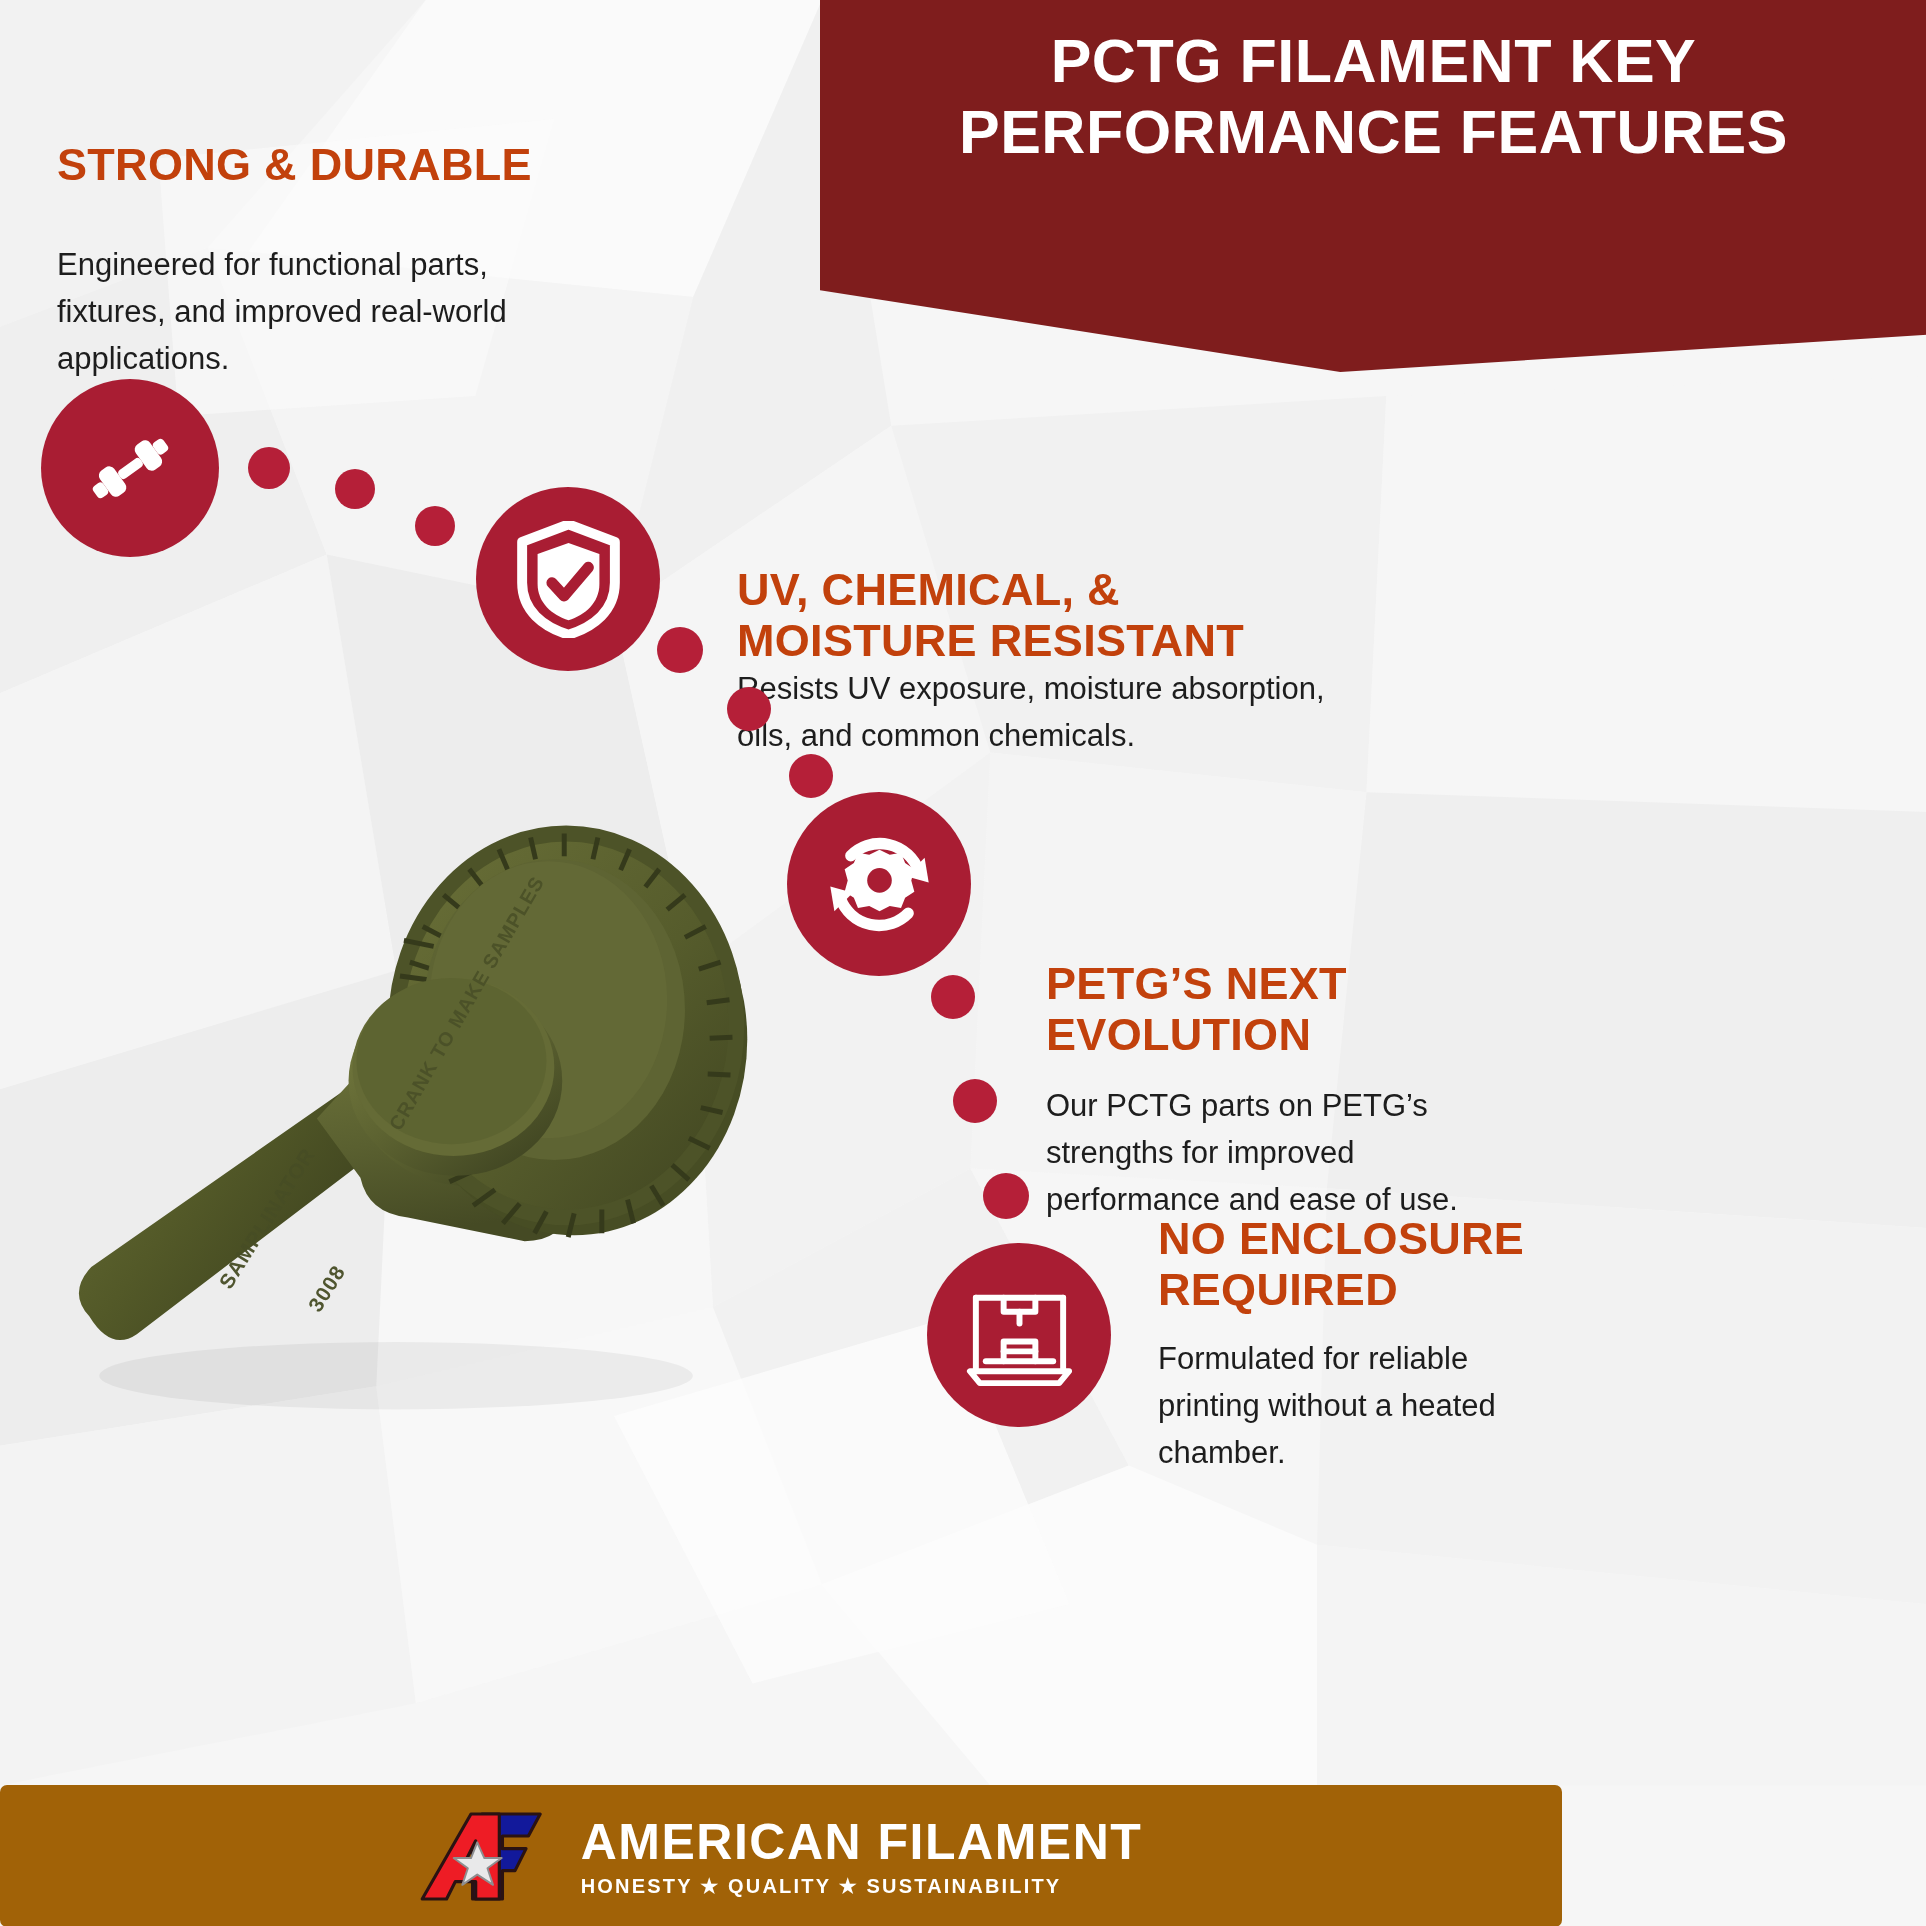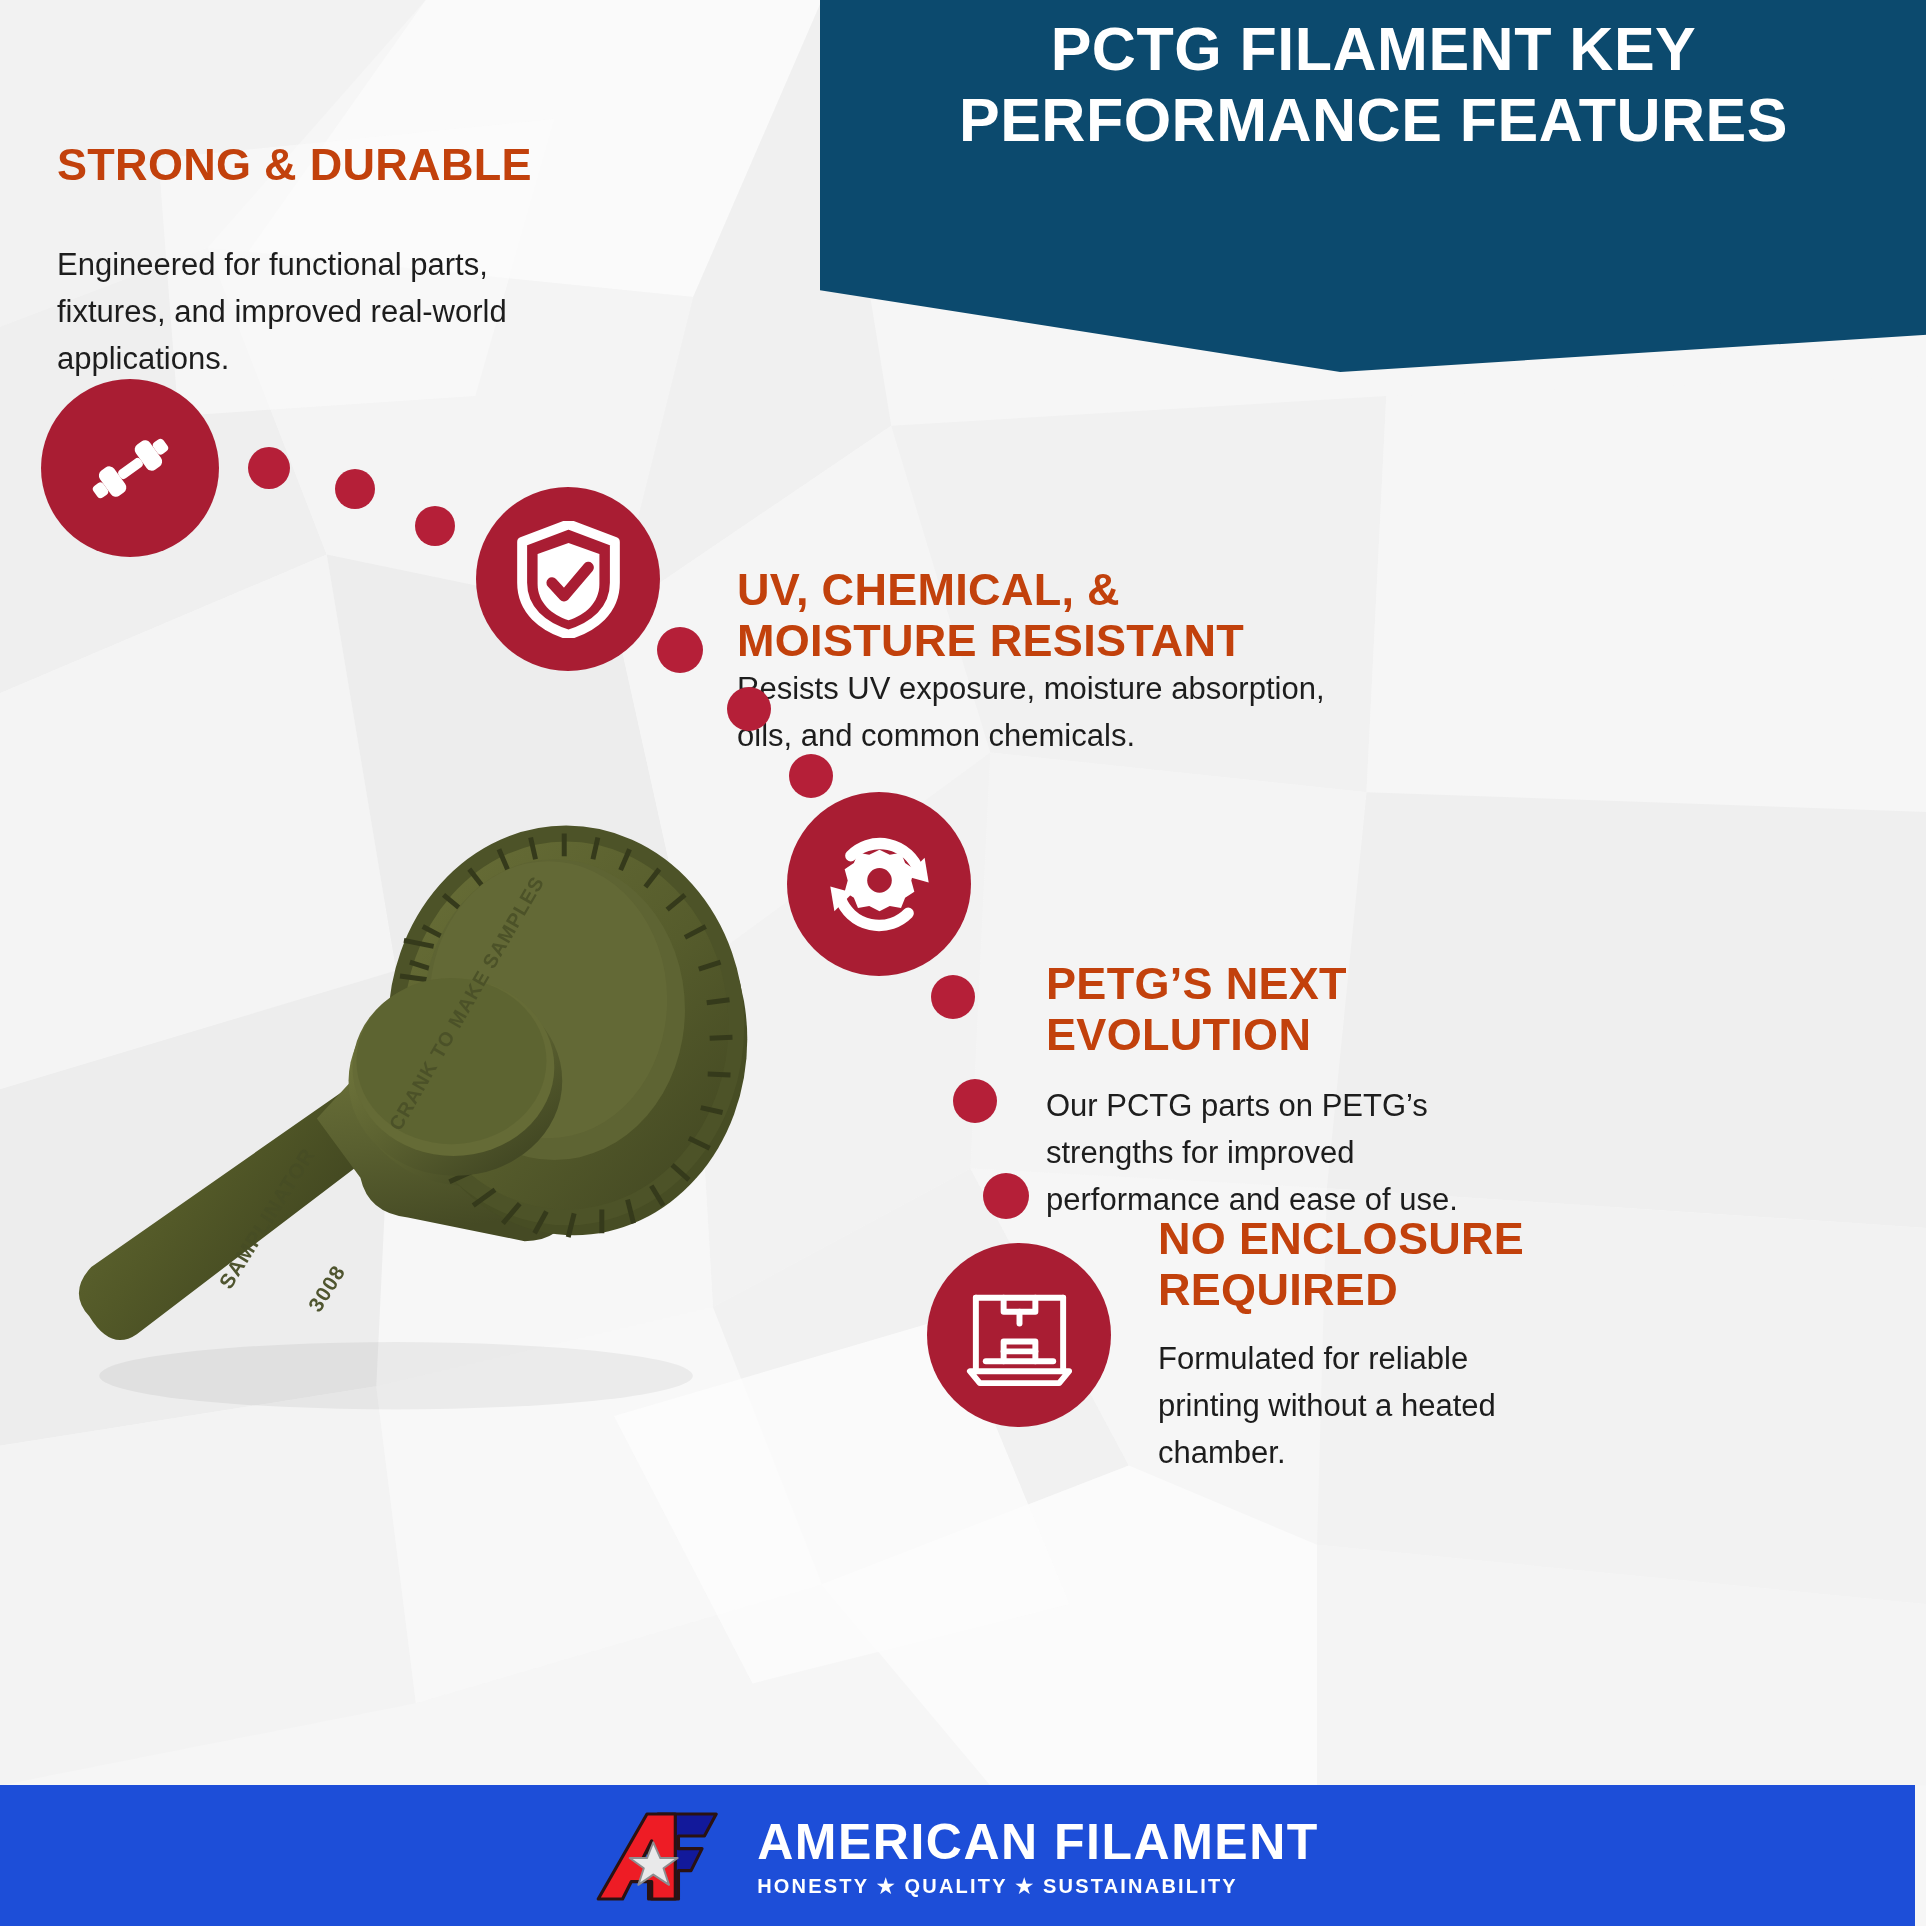--- a/index.html
+++ b/index.html
@@ -21,27 +21,27 @@
   
   .bg-layer { position:absolute; inset:0; overflow:hidden; }
 
   
   .header {
     position: absolute;
     left: 820px;
     top: 0;
     width: 1107px;
     height: 372px;
-    background: #0c4a6e;
+    background: #7f1d1d;
     -webkit-clip-path: polygon(0 0, 100% 0, 100% 90%, 47% 100%, 0 78%);
     clip-path: polygon(0 0, 100% 0, 100% 90%, 47% 100%, 0 78%);
     display: flex;
     align-items: flex-start;
     justify-content: center;
-    padding-top: 14px;
+    padding-top: 26px;
     box-sizing: border-box;
   }
   .header-title {
     color: #ffffff;
     font-weight: 800;
     font-size: 61px;
     line-height: 1.17;
     letter-spacing: 0.5px;
     text-align: center;
     margin: 0;
@@ -87,27 +87,28 @@
   }
 
   
   .part { position:absolute; }
 
   
   .footer {
     position: absolute;
     left: 0;
     bottom: 0;
-    width: 1915px;
+    width: 1562px;
     height: 142px;
-    background: #1d4ed8;
+    background: #a16207;
     display: flex;
     align-items: center;
     justify-content: center;
     gap: 26px;
+    border-radius: 7px;
   }
   .footer-logo { width: 135px; height: 107px; flex:0 0 auto; }
   .footer-text { display:flex; flex-direction:column; justify-content:center; }
   .footer-brand {
     color:#ffffff;
     font-weight:800;
     font-size: 50px;
     letter-spacing: 1.5px;
     line-height: 1;
     text-transform: uppercase;

